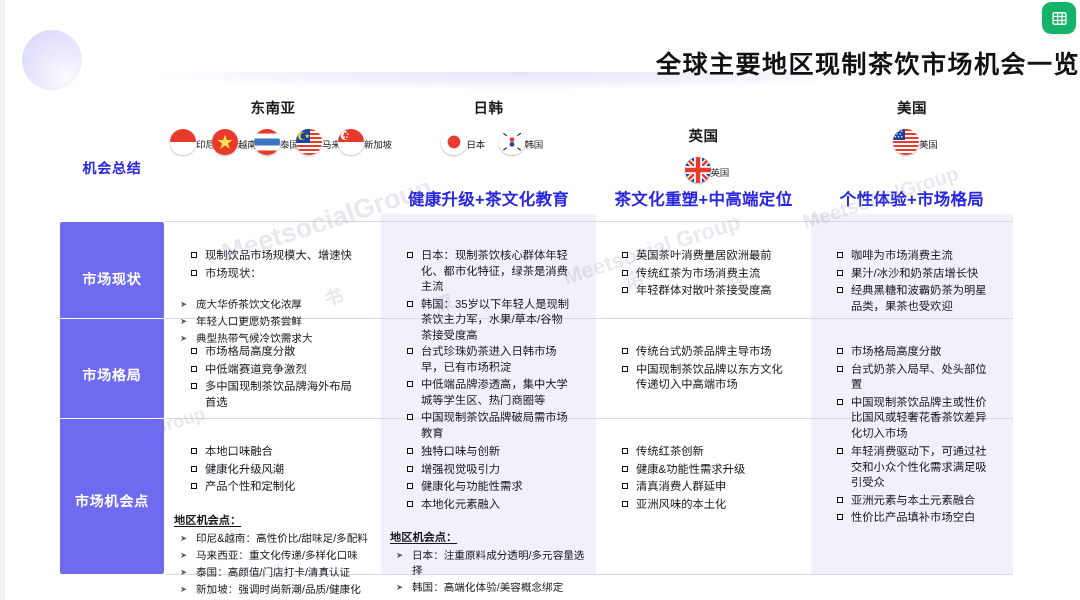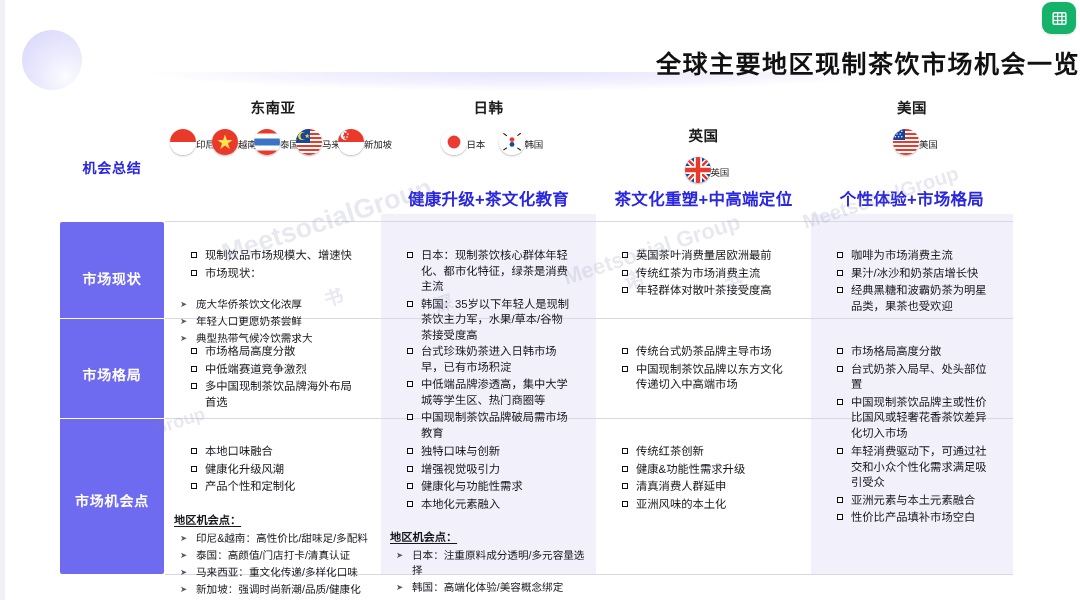--- a/index.html
+++ b/index.html
@@ -406,22 +406,22 @@
 
   <div class="cell r3 c1">
     <ul class="sq">
       <li>本地口味融合</li>
       <li>健康化升级风潮</li>
       <li>产品个性和定制化</li>
     </ul>
     <div class="sub-title">地区机会点：</div>
     <ul class="arrow">
       <li>印尼&amp;越南：高性价比/甜味足/多配料</li>
+      <li>马来西亚：重文化传递/多样化口味</li>
       <li>泰国：高颜值/门店打卡/清真认证</li>
-      <li>马来西亚：重文化传递/多样化口味</li>
       <li>新加坡：强调时尚新潮/品质/健康化</li>
     </ul>
   </div>
 
   <div class="cell r3 c2">
     <ul class="sq">
       <li>独特口味与创新</li>
       <li>增强视觉吸引力</li>
       <li>健康化与功能性需求</li>
       <li>本地化元素融入</li>

